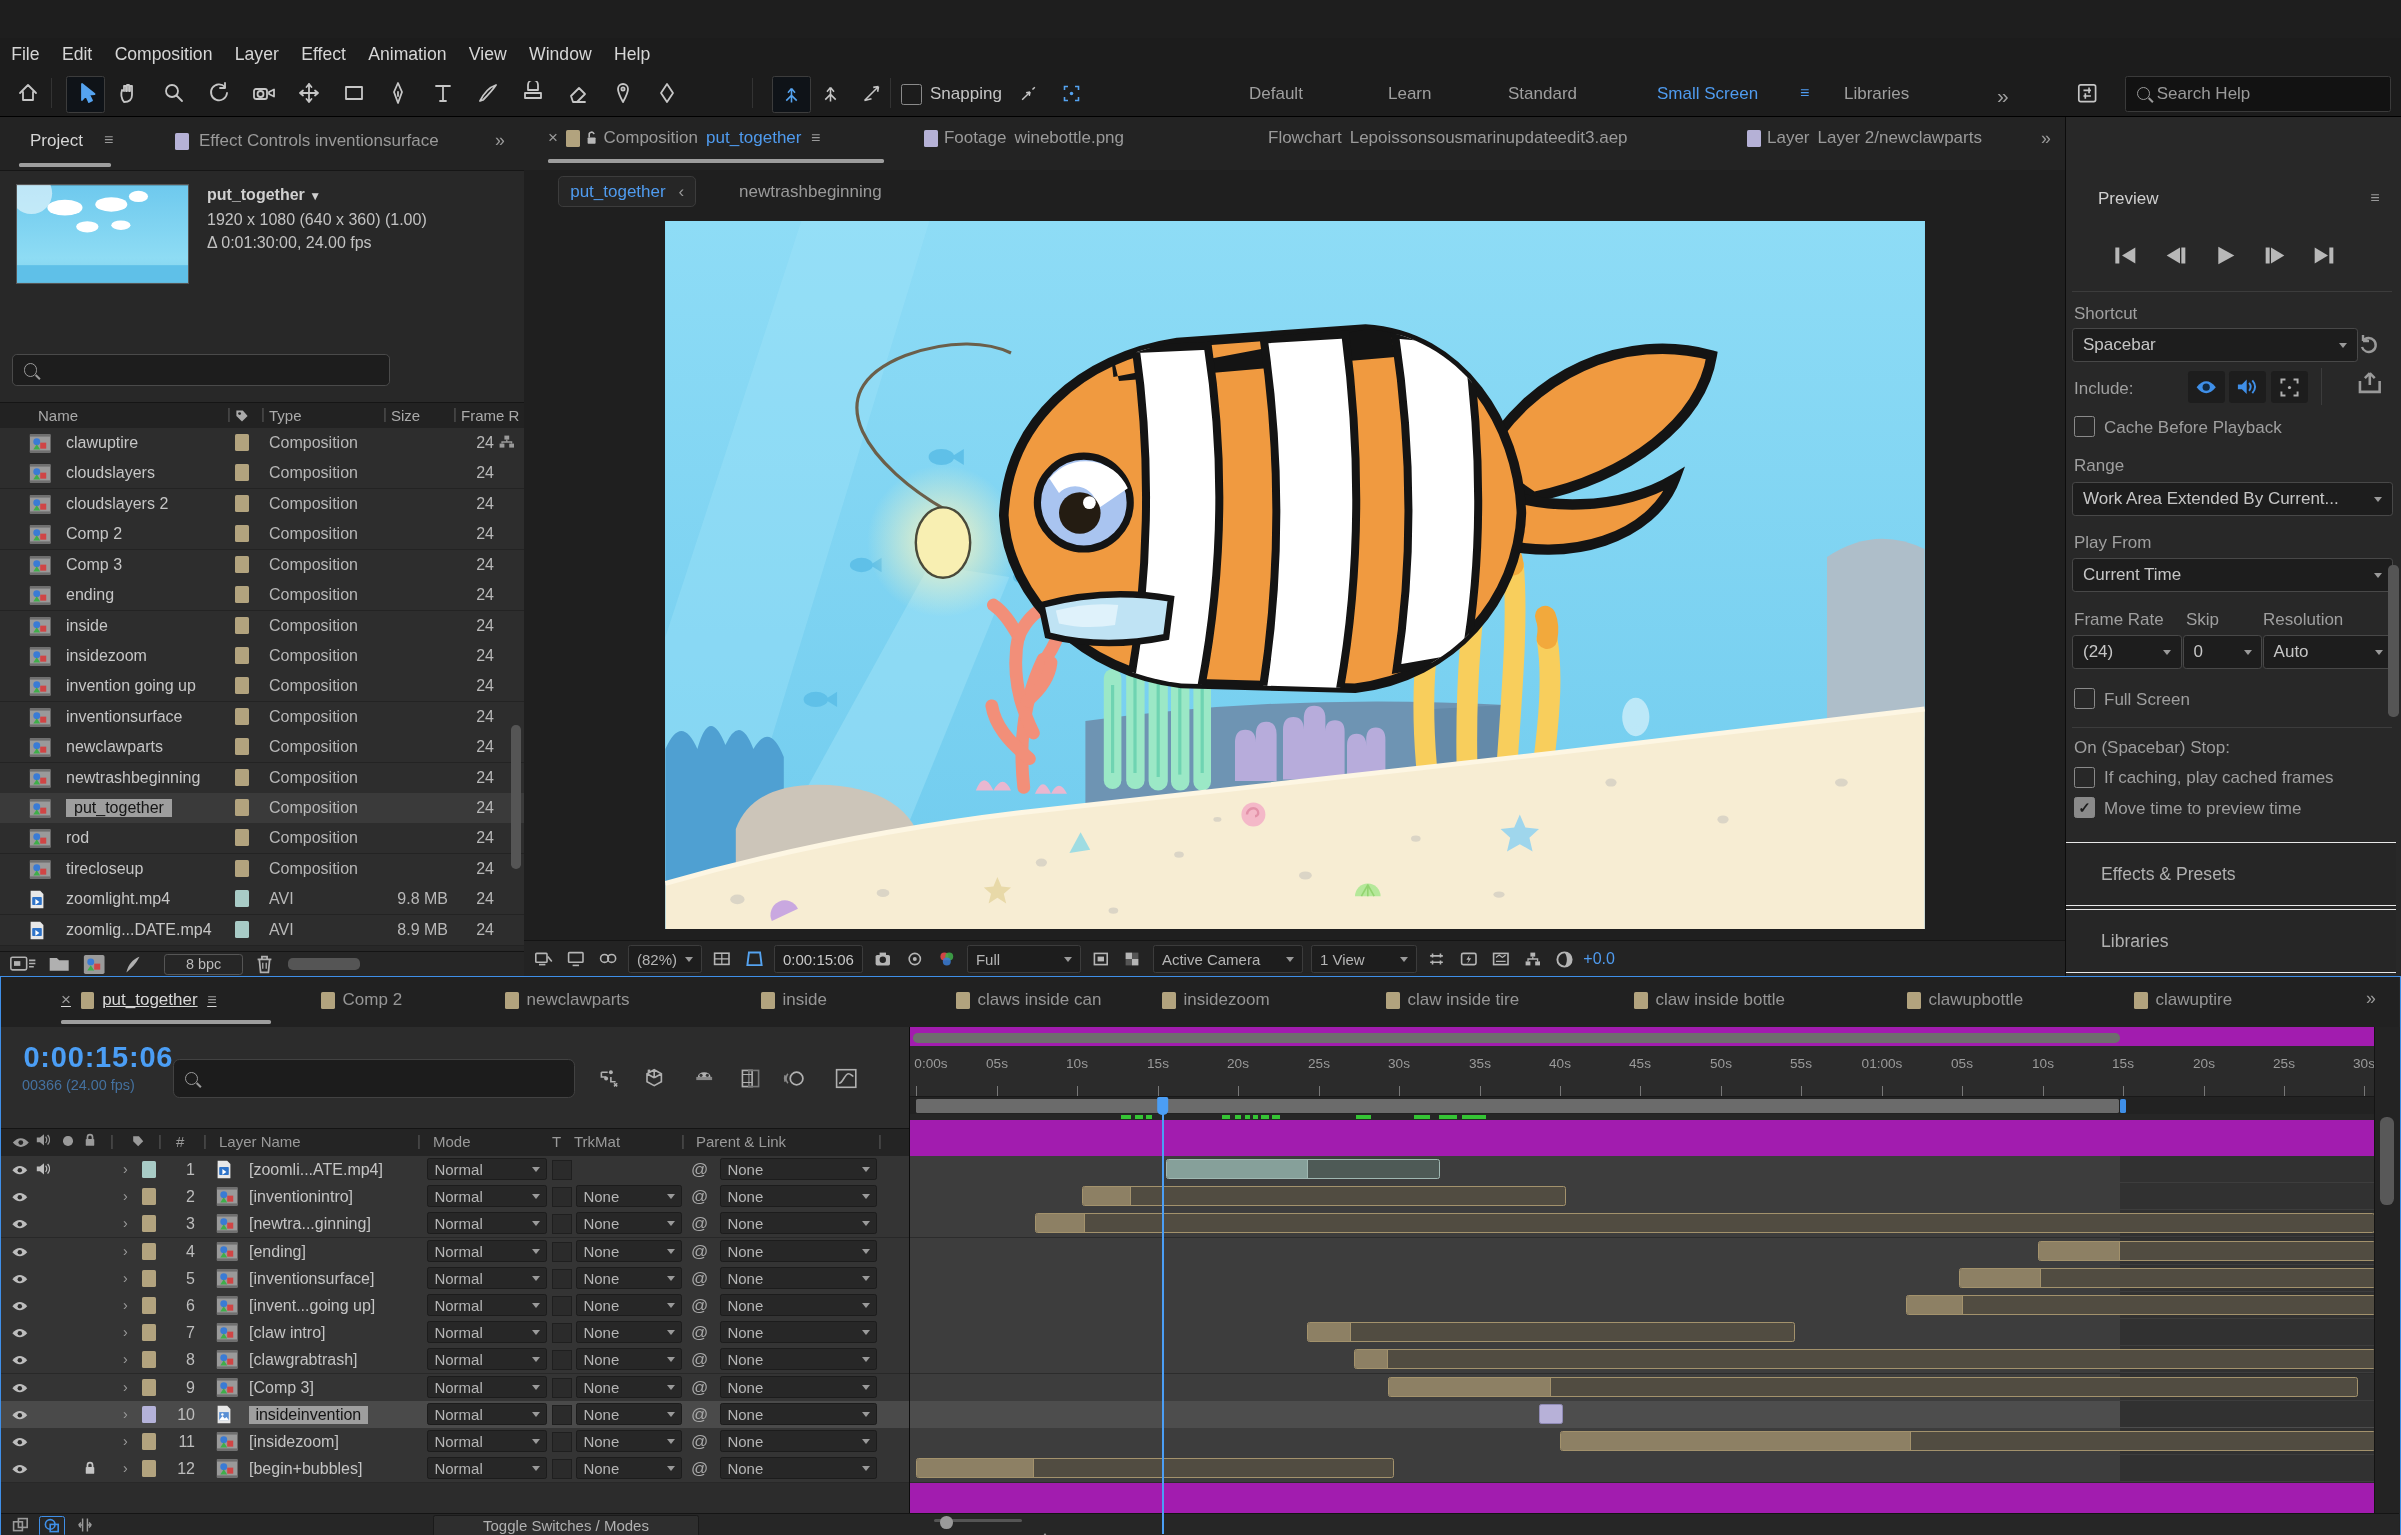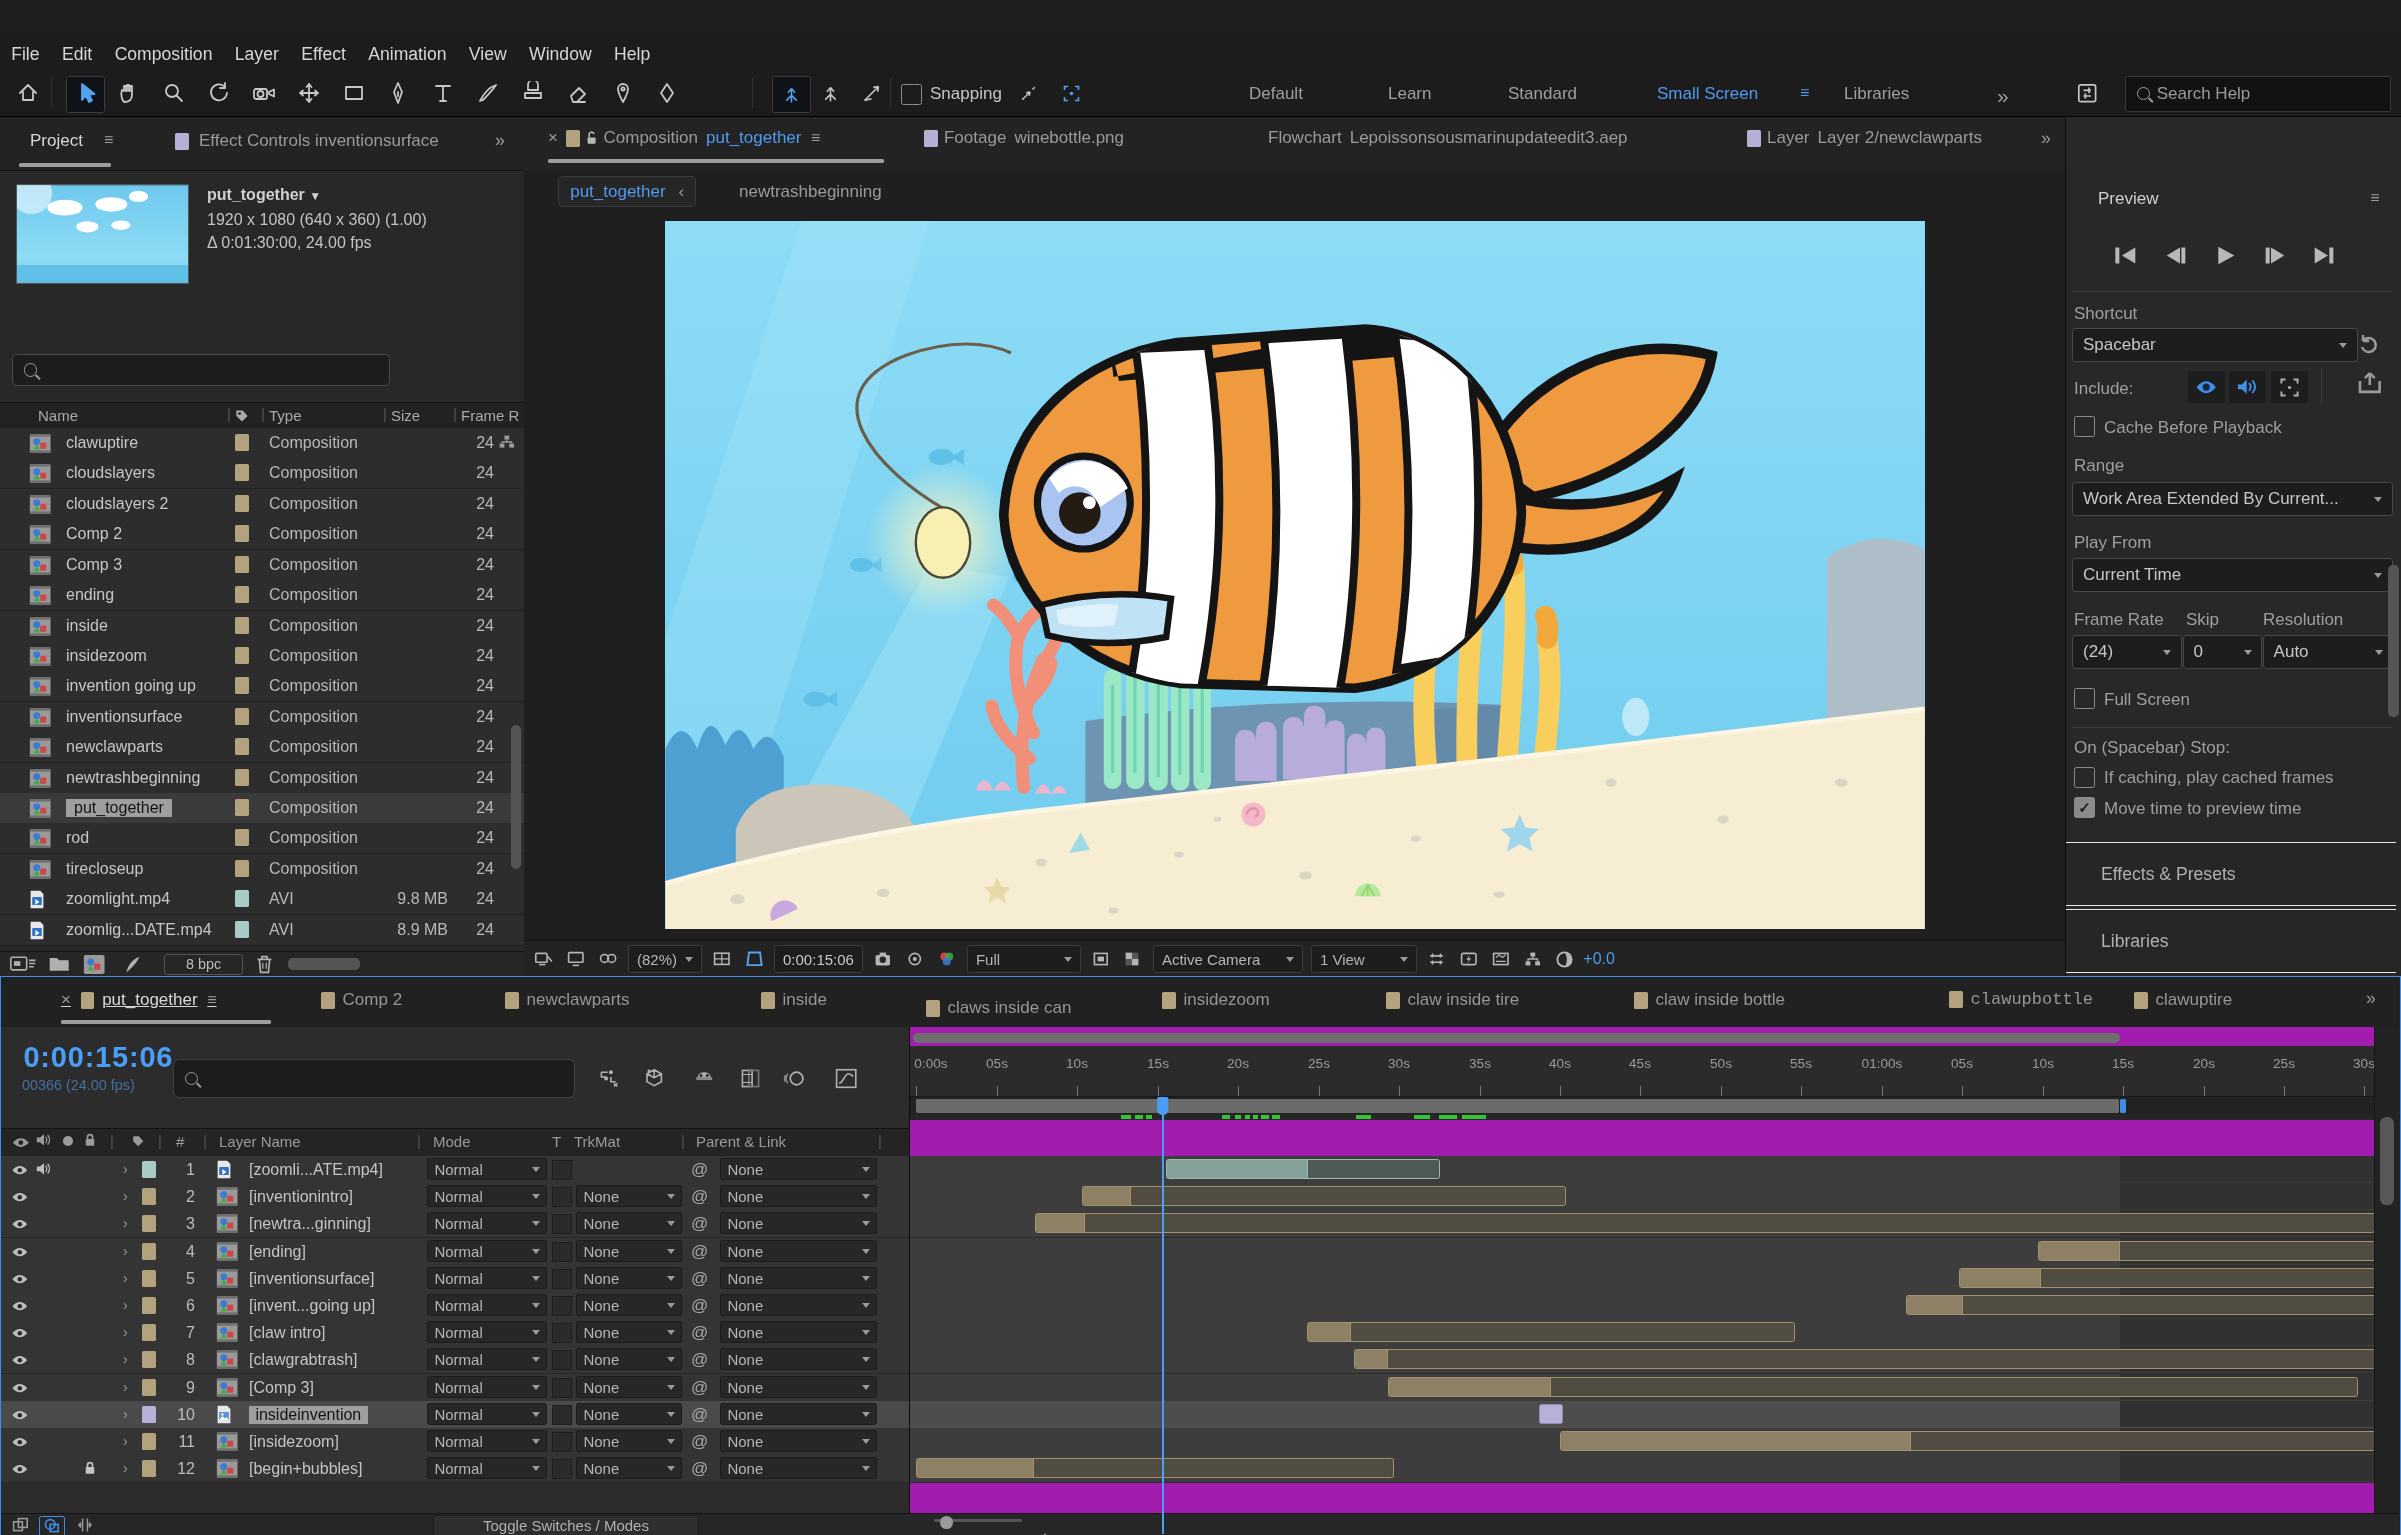--- a/index.html
+++ b/index.html
@@ -1045,25 +1045,25 @@
   </div>
 
   <div class="timeline">
     <div class="tl-tabs" id="tltabs">
       <span class="abs chev2" style="left:2365px;top:11.2px;">»</span>
     <div class="tl-tab active" style="left: 60px; text-decoration: underline;"><span style="margin-right:9.6px;color:#9a9a9a;">×</span><span class="chip" style="background:#b2a37e;margin-right:8px;"></span><span>put_together</span><span class="ws-burger" style="color:#9a9a9a;margin-left:9.6px;">≡</span></div>
         <div class="underline" style="left: 60px; top: 43px; width: 210px;"></div>
         <div class="tl-tab" style="left: 320px;"><span class="chip" style="background:#b2a37e;margin-right:8px;"></span><span>Comp 2</span></div>
         <div class="tl-tab" style="left: 504px;"><span class="chip" style="background:#b2a37e;margin-right:8px;"></span><span>newclawparts</span></div>
         <div class="tl-tab" style="left: 760px;"><span class="chip" style="background:#b2a37e;margin-right:8px;"></span><span>inside</span></div>
-        <div class="tl-tab" style="left: 925px; margin-top: 8px;"><span class="chip" style="background:#b2a37e;margin-right:8px;"></span><span>claws inside can</span></div>
+        <div class="tl-tab" style="left: 955px;"><span class="chip" style="background:#b2a37e;margin-right:8px;"></span><span>claws inside can</span></div>
         <div class="tl-tab" style="left: 1161px;"><span class="chip" style="background:#b2a37e;margin-right:8px;"></span><span>insidezoom</span></div>
         <div class="tl-tab" style="left: 1385px;"><span class="chip" style="background:#b2a37e;margin-right:8px;"></span><span>claw inside tire</span></div>
         <div class="tl-tab" style="left: 1633px;"><span class="chip" style="background:#b2a37e;margin-right:8px;"></span><span>claw inside bottle</span></div>
-        <div class="tl-tab" style="left: 1948px; font-family: Liberation Mono, monospace;"><span class="chip" style="background:#b2a37e;margin-right:8px;"></span><span>clawupbottle</span></div>
+        <div class="tl-tab" style="left: 1906px;"><span class="chip" style="background:#b2a37e;margin-right:8px;"></span><span>clawupbottle</span></div>
         <div class="tl-tab" style="left: 2133px;"><span class="chip" style="background:#b2a37e;margin-right:8px;"></span><span>clawuptire</span></div>
       </div>
     <div class="tl-left">
       <div class="tl-timecode">0:00:15:06</div>
       <div class="tl-frames">00366 (24.00 fps)</div>
       <div class="tl-search">
           <span class="mag"></span>
         </div>
       <span class="tl-hicon" style="left:594px;">
         <svg width="21" height="19" viewBox="0 0 26 24">

